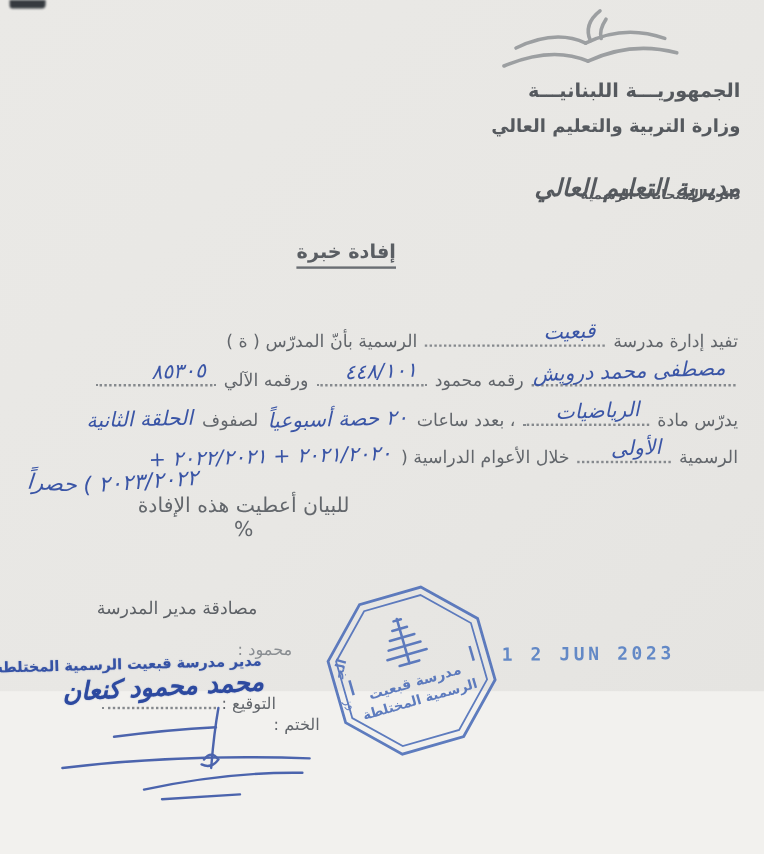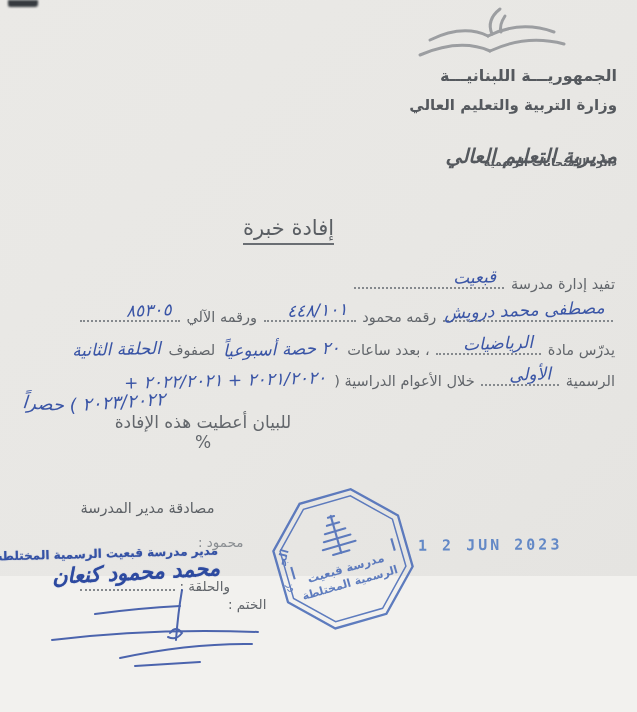--- a/index.html
+++ b/index.html
@@ -23,22 +23,22 @@
   .hdr{
     position:absolute;right:20px;text-align:right;color:#55595e;
     font-weight:bold;letter-spacing:.2px;white-space:nowrap;
   }
   .hdr.l1{top:66px;font-size:16px;}
   .hdr.l2{top:96px;font-size:15px;}
   .hdr.l3{top:144px;font-size:20px;font-style:italic;}
   .hdr.l4{top:156px;font-size:11px;}
   
   .title{
-    position:absolute;left:0;right:60px;top:216px;text-align:center;
-    font-size:21px;font-weight:normal;color:#5a5e63;
+    position:absolute;left:0;right:60px;top:200px;text-align:center;
+    font-size:16px;font-weight:bold;color:#5a5e63;
   }
   .title span{border-bottom:2px solid #6a6e73;padding-bottom:3px;}
   
   .bline{
     position:absolute;right:22px;left:22px;white-space:nowrap;
     font-size:14.5px;color:#62666b;direction:rtl;text-align:right;
   }
   .b1{top:270px;}
   .b2{top:303px;}
   .b3{top:336px;}
@@ -130,20 +130,21 @@
 
   <div class="title">
     <span>إفادة خبرة</span>
   </div>
 
   <div class="bline b1">
     <span>تفيد إدارة مدرسة</span>
     <span class="fill" style="width:150px">
       <span class="hand">قبعيت</span>
     </span>
+    <span>الرسمية بأنّ المدرّس ( ة )</span>
   </div>
 
   <div class="bline b2">
     <span class="fill" style="width:170px">
       <span class="hand">مصطفى محمد درويش</span>
     </span>
     <span>رقمه محمود</span>
     <span class="fill" style="width:92px">
       <span class="hand">٤٤٨/١٠١</span>
     </span>
@@ -178,21 +179,21 @@
     <span class="swash">حصراً</span>
   </div>
 
   <div class="b6">للبيان أعطيت هذه الإفادة %</div>
 
   <div class="certify">مصادقة مدير المدرسة</div>
   <div class="name-label">محمود :</div>
   <div class="name-stamp">مدير مدرسة قبعيت الرسمية المختلطة</div>
 
   <div class="sign-row">
-    <span>والحلقة :</span>
+    <span>التوقيع :</span>
     <span class="sign-dots"></span>
   </div>
   <div class="signature">محمد محمود كنعان</div>
 
   <div class="seal-label">الختم :</div>
 
   <svg class="flourish" viewBox="0 0 230 90">
     <g fill="none" stroke="#3a55a6" stroke-width="2" stroke-linecap="round" opacity=".9">
       <path d="M142,2 Q138,25 136,52"></path>
       <path d="M55,26 Q100,20 140,18"></path>

